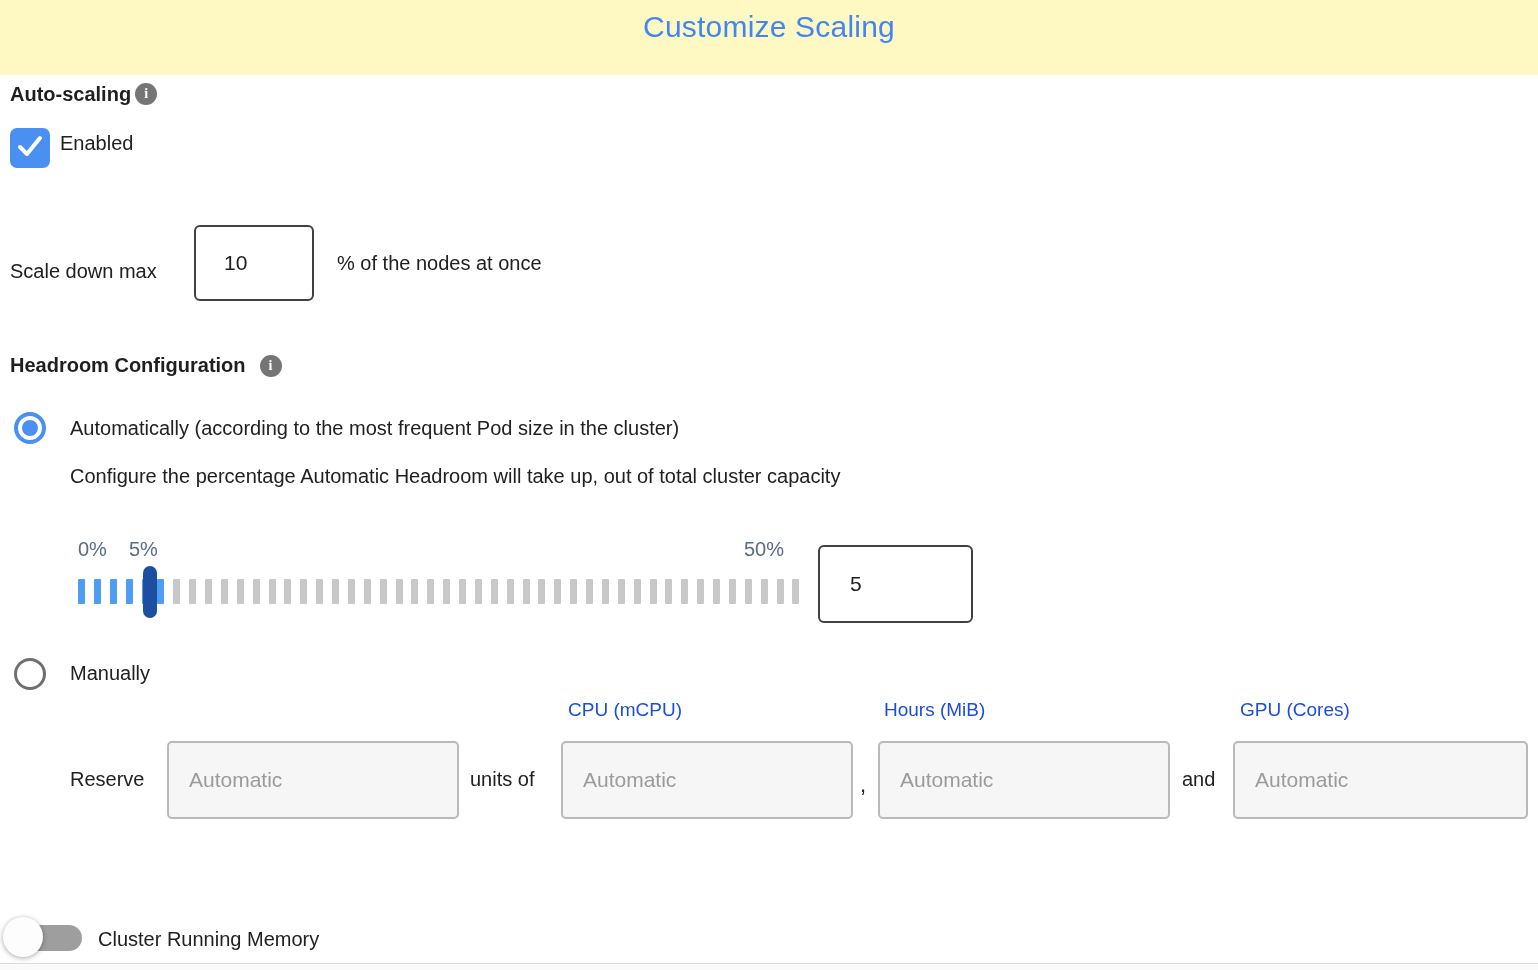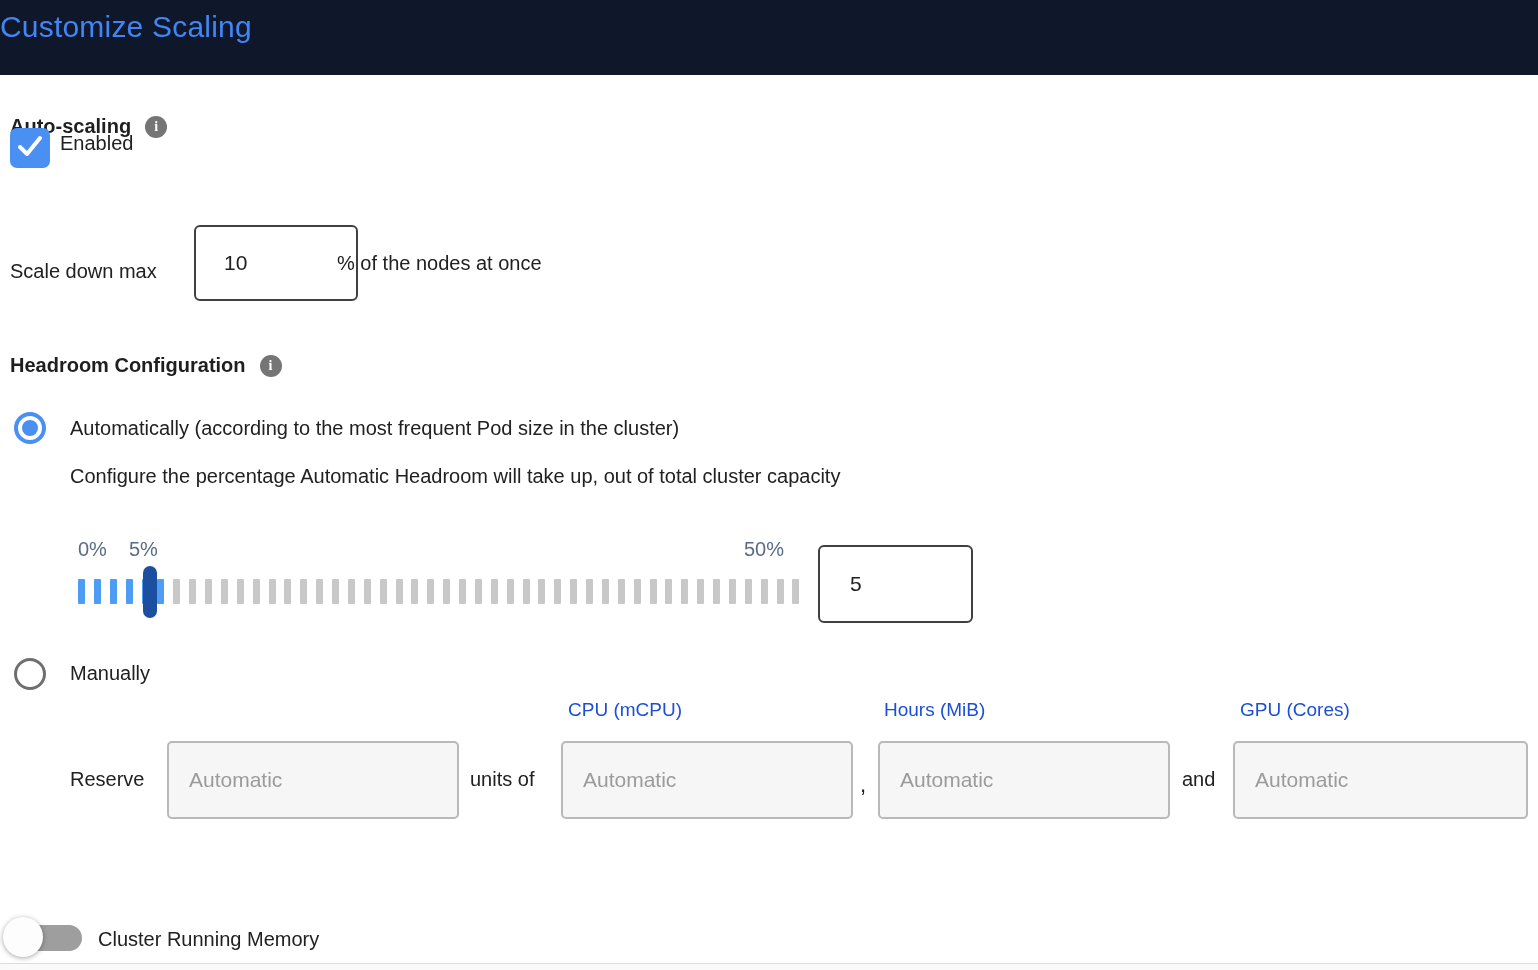--- a/index.html
+++ b/index.html
@@ -2,21 +2,21 @@
 <html><head>
 <meta charset="utf-8">
 <style>
   * { margin: 0; padding: 0; box-sizing: border-box; }
   html, body { width: 1538px; height: 970px; background: #ffffff; }
   body { font-family: "Liberation Sans", "DejaVu Sans", sans-serif; color: #212121; position: relative; overflow: hidden; }
 
   .page { position: relative; width: 1538px; height: 970px; }
 
   
-  .header-band { position: absolute; left: 0; top: 0; width: 1538px; height: 75px; background: #0f172a; display: flex; align-items: flex-start; justify-content: flex-start; }
+  .header-band { position: absolute; left: 0; top: 0; width: 1538px; height: 75px; background: #fef9c3; display: flex; align-items: flex-start; justify-content: center; }
   .header-title { margin-top: 10px; font-size: 30px; font-weight: 400; color: #4285f4; letter-spacing: 0.2px; }
 
   .abs { position: absolute; }
   .lbl { font-size: 20px; color: #212121; white-space: nowrap; }
   .lbl-bold { font-size: 20px; font-weight: bold; color: #1f1f1f; white-space: nowrap; }
 
   
   .info-icon { width: 22px; height: 22px; border-radius: 50%; background: #757575; color: #ffffff; display: inline-flex; align-items: center; justify-content: center; font-size: 14px; font-weight: bold; font-family: "Liberation Serif", serif; }
 
   
@@ -50,36 +50,36 @@
 </style>
 </head>
 <body>
 
 <div class="page">
 
   <div class="header-band">
     <div class="header-title">Customize Scaling</div>
   </div>
 
-  <div class="abs" style="left:10px; top:83px; display:flex; align-items:center; gap:14px;margin-top:32px;">
+  <div class="abs" style="left:10px; top:83px; display:flex; align-items:flex-start; gap:4px;">
     <span class="lbl-bold">Auto-scaling</span>
     <span class="info-icon">i</span>
   </div>
 
   <div class="abs checkbox" style="left:10px; top:128px;">
     <span>
       <svg width="32" height="32" viewBox="0 0 32 32">
           <polyline points="6,17 13,24 26,8" fill="none" stroke="#ffffff" stroke-width="4" stroke-linecap="round" stroke-linejoin="round"></polyline>
         </svg>
     </span>
   </div>
   <span class="abs lbl" style="left:60px; top:132px;">Enabled</span>
 
   <span class="abs lbl" style="left:10px; top:260px;">Scale down max</span>
-  <input class="abs value-input" style="left: 194px; top: 225px; width: 164px; height: 76px;" value="10">
+  <input class="abs value-input" style="left: 194px; top: 225px; width: 120px; height: 76px;" value="10">
   <span class="abs lbl" style="left:337px; top:252px;">% of the nodes at once</span>
 
   <div class="abs" style="left:10px; top:354px; display:flex; align-items:center; gap:14px;">
     <span class="lbl-bold">Headroom Configuration</span>
     <span class="info-icon">i</span>
   </div>
 
   <div class="abs radio selected" style="left:14px; top:412px;">
     <div class="radio-dot"></div>
   </div>

